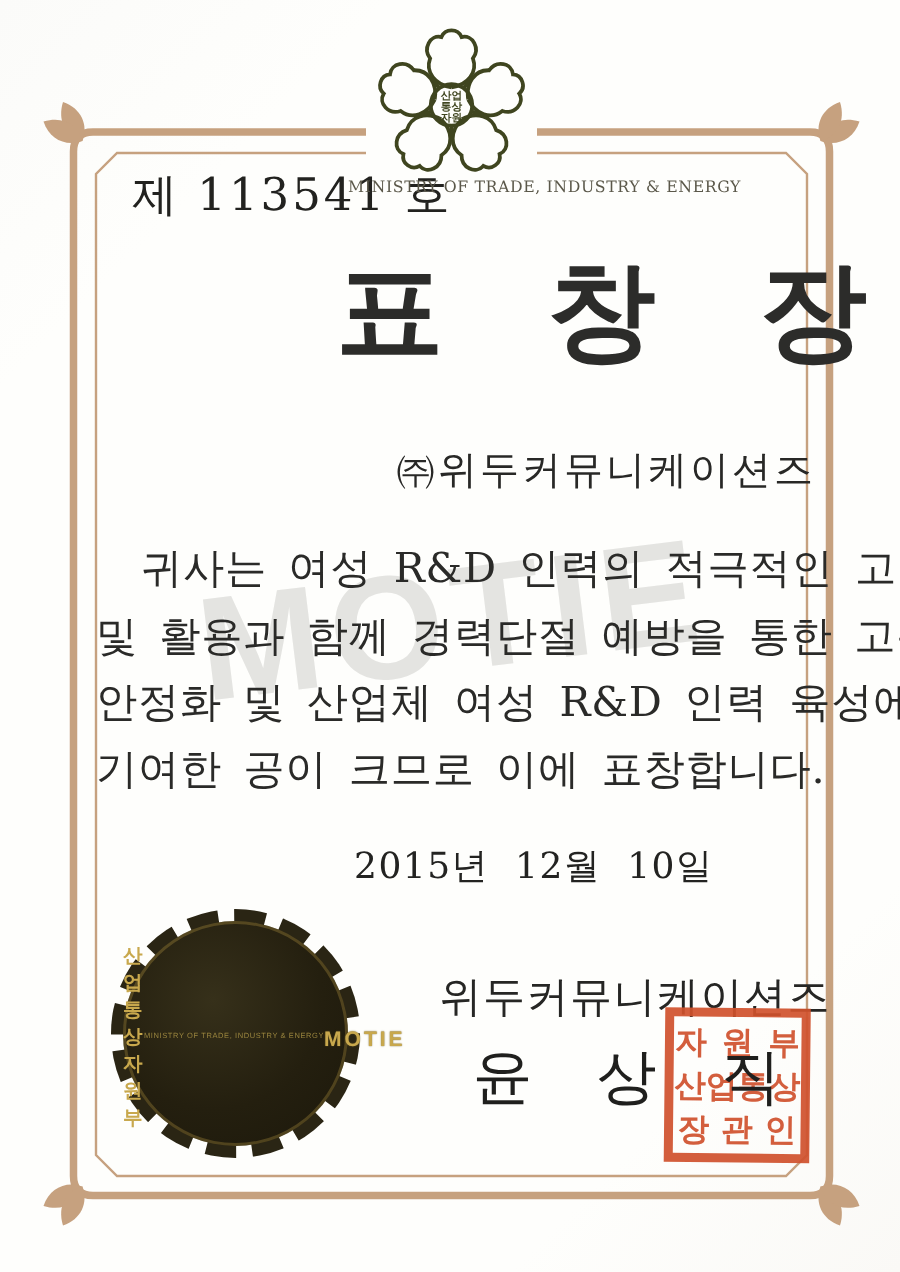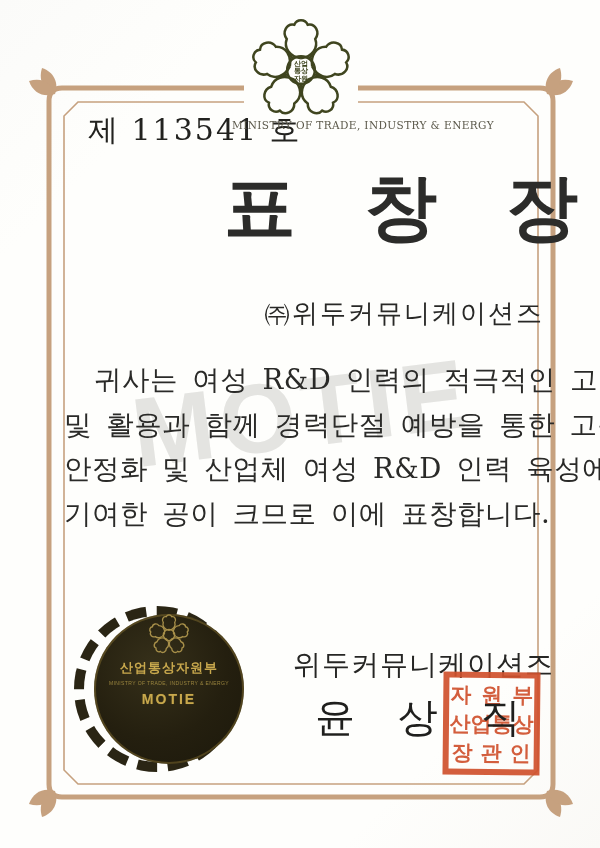--- a/index.html
+++ b/index.html
@@ -50,24 +50,24 @@
 
   .cert-date{left:236px;top:561px;font-size:24px;color:#232321;white-space:pre;z-index:4;letter-spacing:1px;}
 
   
   .gold-seal{left:74px;top:606px;width:166px;height:166px;z-index:3;}
   .gold-teeth{
     position:absolute;left:0;top:0;width:146px;height:146px;
     border:10px dashed #2a2514;border-radius:50%;
   }
   .gold-body{
-    position:absolute;left:20px;top:8px;width:150px;height:150px;border-radius:50%;
+    position:absolute;left:8px;top:8px;width:150px;height:150px;border-radius:50%;
     background:radial-gradient(circle at 40% 35%,#36301a 0%,#241f0f 55%,#1c180b 100%);
     box-shadow:inset 0 0 0 2px rgba(170,140,60,.35);
-    display:flex;flex-direction:column;align-items:center;justify-content:flex-start;
+    display:flex;align-items:center;justify-content:space-between;
   }
   .gold-org{color:#c8a84d;font-size:13px;font-weight:bold;letter-spacing:1px;margin-top:3px;
     font-family:"DejaVu Sans","Liberation Sans",sans-serif;}
   .gold-sub{color:#9a853e;font-size:5px;letter-spacing:.4px;margin-top:3px;
     font-family:"Liberation Sans",sans-serif;white-space:nowrap;}
   .gold-motie{color:#c8a84d;font-size:14px;font-weight:bold;letter-spacing:2px;margin-top:5px;
     font-family:"Liberation Sans","DejaVu Sans",sans-serif;
     text-shadow:0 0 1px #6b5a22;}
 
   
@@ -161,20 +161,21 @@
 
   <div class="abs wm">MOTIE</div>
 
   <div class="abs body-text">
     <div>귀사는 여성 R&amp;D 인력의 적극적인 고용</div>
     <div>및 활용과 함께 경력단절 예방을 통한 고용</div>
     <div>안정화 및 산업체 여성 R&amp;D 인력 육성에</div>
     <div>기여한 공이 크므로 이에 표창합니다.</div>
   </div>
 
+  <div class="abs cert-date">2015년  12월  10일</div>
 
   <div class="abs gold-seal">
     <div class="gold-teeth"></div>
     <div class="gold-body">
       <svg width="42" height="42" viewBox="-62 -62 124 124">
         <g stroke="#a8904a" stroke-width="4" fill="none">
           <path d="M0,-14 C-13,-16 -21,-26 -17,-37 C-23,-45 -17,-56 -8,-54 C-5,-61 5,-61 8,-54 C17,-56 23,-45 17,-37 C21,-26 13,-16 0,-14"></path>
           <path transform="rotate(72)" d="M0,-14 C-13,-16 -21,-26 -17,-37 C-23,-45 -17,-56 -8,-54 C-5,-61 5,-61 8,-54 C17,-56 23,-45 17,-37 C21,-26 13,-16 0,-14"></path>
           <path transform="rotate(144)" d="M0,-14 C-13,-16 -21,-26 -17,-37 C-23,-45 -17,-56 -8,-54 C-5,-61 5,-61 8,-54 C17,-56 23,-45 17,-37 C21,-26 13,-16 0,-14"></path>
           <path transform="rotate(216)" d="M0,-14 C-13,-16 -21,-26 -17,-37 C-23,-45 -17,-56 -8,-54 C-5,-61 5,-61 8,-54 C17,-56 23,-45 17,-37 C21,-26 13,-16 0,-14"></path>

